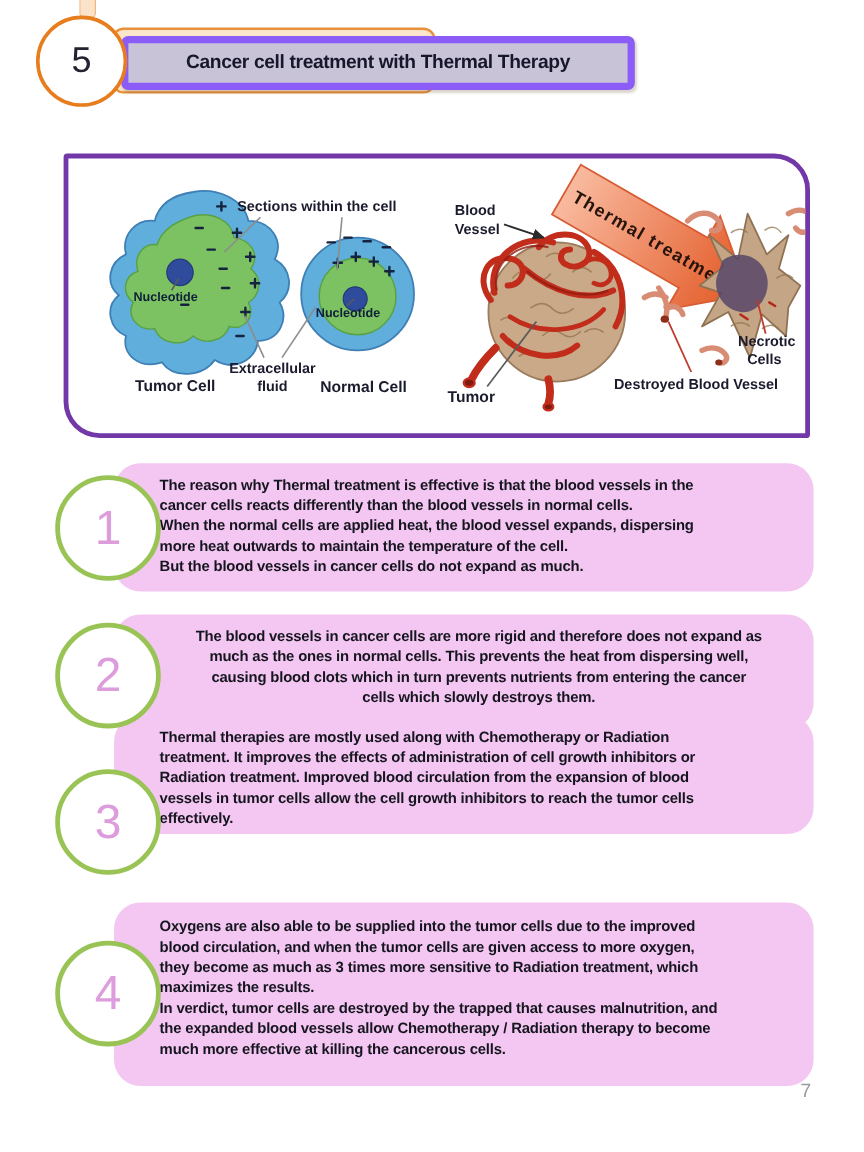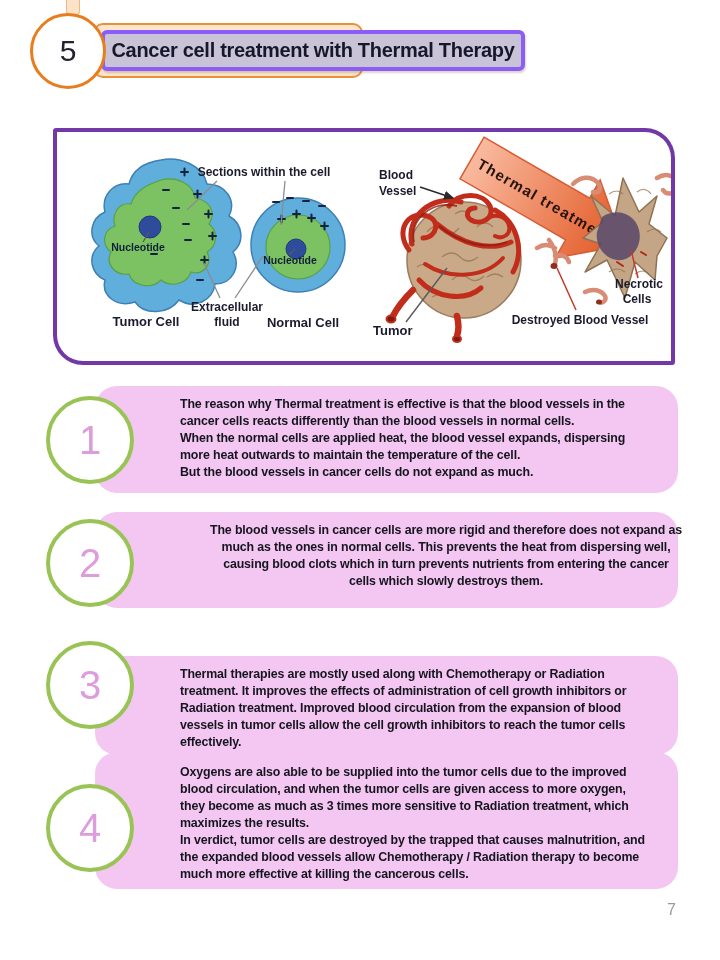--- a/index.html
+++ b/index.html
@@ -11,23 +11,23 @@
   .header-tab {
     position:absolute; left:66px; top:0; width:12px; height:14px;
     background:#fae3c8; border:1px solid #f0b879; border-top:none; border-radius:0 0 4px 4px;
   }
   .header-peach {
     position:absolute; left:93px; top:23px; width:266px; height:51px;
     background:#fbe5cb; border:2px solid #e8913a; border-radius:10px;
   }
   .header-title {
     position:absolute; left:101px; top:30px; width:416px; height:33px;
-    background:#c9c3d8; border:4px solid #8b5cf6; border-radius:6px;
+    background:#c9c3d8; border:6px solid #8b5cf6; border-radius:6px;
     display:flex; align-items:center; justify-content:center;
-    font-size:20px; font-weight:bold; color:#17172b; letter-spacing:-0.3px;
+    font-size:16px; font-weight:bold; color:#17172b; letter-spacing:-0.3px;
     box-shadow:1px 2px 2px rgba(120,90,60,.25);
   }
   .header-circle {
     position:absolute; left:30px; top:13px; width:70px; height:70px;
     background:#ffffff; border:3px solid #e87d1e; border-radius:50%;
     display:flex; align-items:center; justify-content:center;
     font-size:30px; color:#222230;
   }
   
   .figure-panel {
@@ -36,21 +36,21 @@
     border-radius:3px 30px 3px 30px;
   }
   
   .point-block {
     position:absolute; left:95px; width:583px;
     background:#f4c7f2; border-radius:22px;
   }
   .point-text {
     position:absolute; left:38px; top:10px; width:532px;
     font-size:12.4px; font-weight:bold; color:#15151f;
-    line-height:17px; letter-spacing:-0.15px; white-space:pre-line;margin-left:47px;
+    line-height:17px; letter-spacing:-0.15px; white-space:pre-line;
   }
   .point-circle {
     position:absolute; left:46px; width:80px; height:80px;
     background:#ffffff; border:4px solid #99c455; border-radius:50%;
     display:flex; align-items:center; justify-content:center;
     font-size:40px; color:#dd9cdb; z-index:2;
   }
   .page-number {
     position:absolute; right:44px; top:901px;
     font-size:16px; color:#9a9a9a;
@@ -230,32 +230,32 @@
   <div class="point-block" style="top:512px; height:96px;text-align:center;">
     <div class="point-text">The blood vessels in cancer cells are more rigid and therefore does not expand as
 much as the ones in normal cells. This prevents the heat from dispersing well,
 causing blood clots which in turn prevents nutrients from entering the cancer
 cells which slowly destroys them.</div>
   </div>
   <div class="point-circle" style="top:519px;">
     <span>2</span>
   </div>
 
-  <div class="point-block" style="top:656px; height:99px;">
+  <div class="point-block" style="top:596px; height:99px;">
     <div class="point-text">Thermal therapies are mostly used along with Chemotherapy or Radiation
 treatment. It improves the effects of administration of cell growth inhibitors or
 Radiation treatment. Improved blood circulation from the expansion of blood
 vessels in tumor cells allow the cell growth inhibitors to reach the tumor cells
 effectively.</div>
   </div>
   <div class="point-circle" style="top:641px;">
     <span>3</span>
   </div>
 
-  <div class="point-block" style="top:752px; height:137px;">
+  <div class="point-block" style="top:752px; height:153px;">
     <div class="point-text" style="top:12px;">Oxygens are also able to be supplied into the tumor cells due to the improved
 blood circulation, and when the tumor cells are given access to more oxygen,
 they become as much as 3 times more sensitive to Radiation treatment, which
 maximizes the results.
 In verdict, tumor cells are destroyed by the trapped that causes malnutrition, and
 the expanded blood vessels allow Chemotherapy / Radiation therapy to become
 much more effective at killing the cancerous cells.</div>
   </div>
   <div class="point-circle" style="top:784px;">
     <span>4</span>

